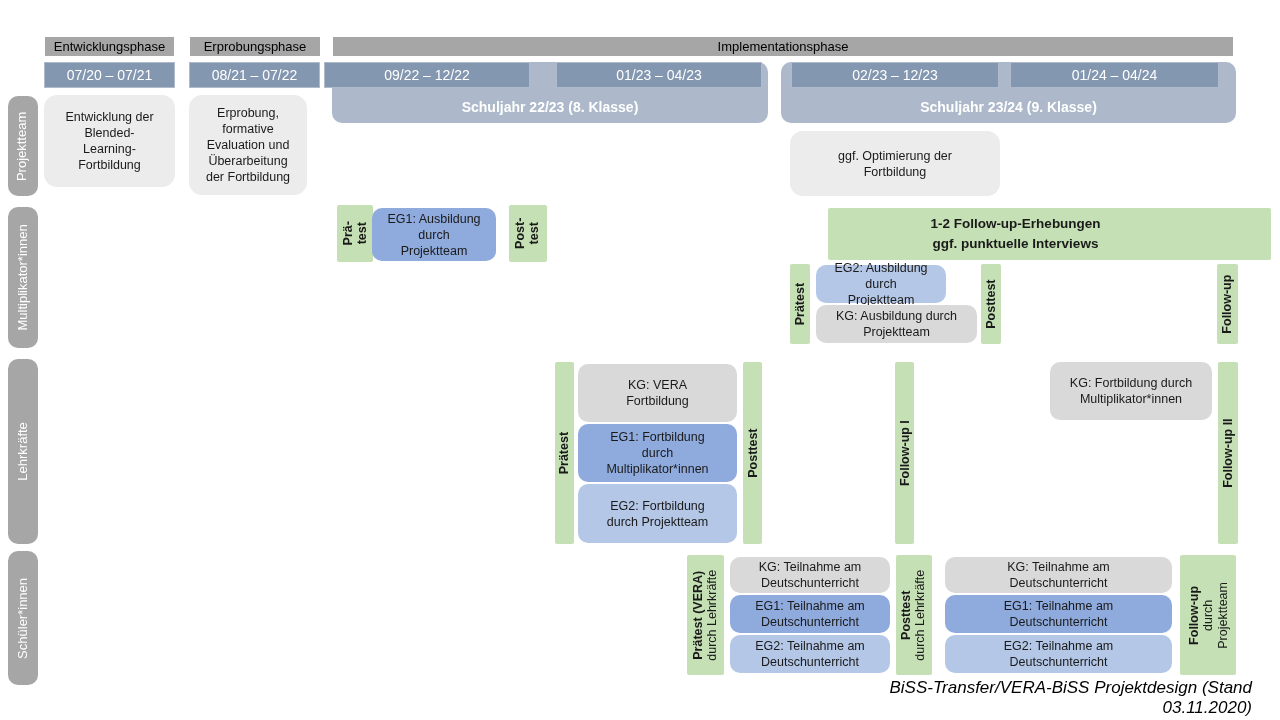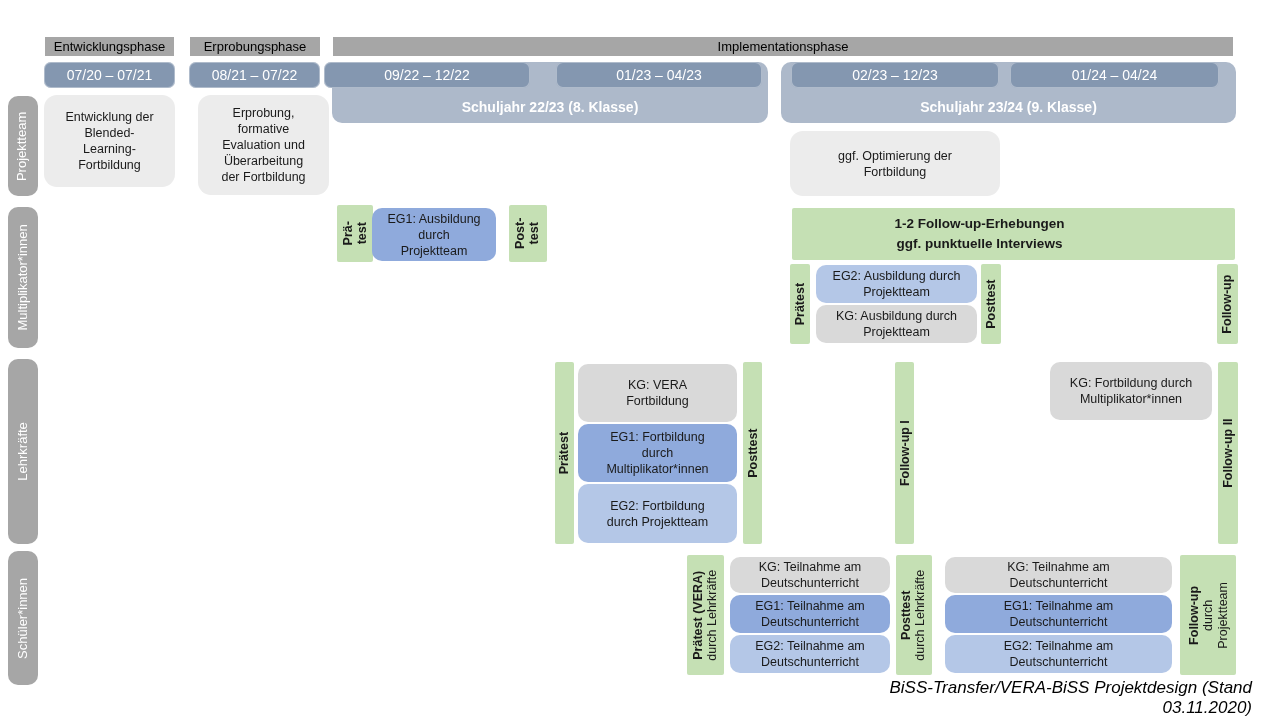--- a/index.html
+++ b/index.html
@@ -1,34 +1,34 @@
 <!DOCTYPE html>
 <html style="--header_gray: #a6a6a6; --steel_blue: #8497b0; --light_steel: #adb9ca; --light_gray_box: #ececec; --kg_gray: #d9d9d9; --eg1_blue: #8faadc; --eg2_blue: #b4c7e7; --green: #c5e0b4;"><head>
 <meta charset="utf-8">
 <style>
   html,body{margin:0;padding:0;background:#fff;}
   body{font-family:"Liberation Sans",sans-serif;color:#1a1a1a;}
   #stage{position:relative;width:1280px;height:720px;background:#fff;overflow:hidden;}
   .abs{position:absolute;box-sizing:border-box;}
   .flexc{display:flex;align-items:center;justify-content:center;}
   .phasebar{background:var(--header_gray,#a6a6a6);color:#000000;font-size:13px;}
-  .datebar{background:var(--steel_blue,#8497b0);color:#fff;font-size:14px;border-radius:7px;
+  .datebar{background:var(--steel_blue,#8497b0);color:#fff;font-size:14px;border-radius:0;
            box-shadow:inset 0 0 0 1px rgba(255,255,255,.35);text-align:center;}
   .cont{background:var(--light_steel,#adb9ca);border-radius:10px;}
   .sy{color:#fff;font-weight:700;font-size:14px;}
   .pill{background:var(--header_gray,#a6a6a6);border-radius:10px;color:#fff;}
   .box{border-radius:10px;text-align:center;font-size:12.5px;line-height:1.28;
        white-space:pre-line;padding:4px 6px;}
   .rbig{border-radius:13px;}
   .g0{background:var(--light_gray_box,#ececec);}
   .kg{background:var(--kg_gray,#d9d9d9);}
   .b1{background:var(--eg1_blue,#8faadc);}
   .b2{background:var(--eg2_blue,#b4c7e7);}
   .gbar{background:var(--green,#c5e0b4);border-radius:2px;}
-  .gbox{background:var(--green,#c5e0b4);border-radius:2px;}
+  .gbox{background:var(--green,#c5e0b4);border-radius:2px;margin-left:36px;}
   .gbox-text{position:absolute;left:0;top:0;bottom:0;font-weight:700;font-size:13.5px;
              text-align:center;white-space:pre-line;line-height:1.5;}
   .vrot{transform:rotate(-90deg);display:flex;flex-direction:column;align-items:center;
         line-height:1.14;white-space:nowrap;font-weight:700;font-size:12.5px;text-align:center;}
   .vrot .rg{font-weight:400;}
   .pilltext{font-weight:400;font-size:13px;}
   .footer{font-style:italic;font-size:17px;text-align:right;color:#000;}
 </style>
 </head>
 <body>
@@ -72,21 +72,21 @@
         <span>Schüler*innen</span>
       </div>
   </div>
 
   <div class="abs box rbig g0 flexc" style="left:44px;top:95px;width:131px;height:92px">
     <span>Entwicklung der
 Blended-
 Learning-
 Fortbildung</span>
   </div>
-  <div class="abs box rbig g0 flexc" style="left:198px;top:95px;width:131px;height:100px">
+  <div class="abs box rbig g0 flexc" style="left:189px;top:95px;width:118px;height:100px">
     <span>Erprobung,
 formative
 Evaluation und
 Überarbeitung
 der Fortbildung</span>
   </div>
   <div class="abs box rbig g0 flexc" style="left:790px;top:131px;width:210px;height:65px">
     <span>ggf. Optimierung der
 Fortbildung</span>
   </div>
@@ -112,21 +112,21 @@
     <div class="gbox-text flexc" style="right:68px">
       <span>1-2 Follow-up-Erhebungen
 ggf. punktuelle Interviews</span>
     </div>
   </div>
   <div class="abs gbar flexc" style="left:790px;top:264px;width:20px;height:80px">
     <div class="vrot">
         <span>Prätest</span>
       </div>
   </div>
-  <div class="abs box b2 flexc" style="left:816px;top:265px;width:161px;height:38px">
+  <div class="abs box b2 flexc" style="left:816px;top:265px;width:130px;height:38px">
     <span>EG2: Ausbildung durch
 Projektteam</span>
   </div>
   <div class="abs box kg flexc" style="left:816px;top:305px;width:161px;height:38px">
     <span>KG: Ausbildung durch
 Projektteam</span>
   </div>
   <div class="abs gbar flexc" style="left:981px;top:264px;width:20px;height:80px">
     <div class="vrot">
         <span>Posttest</span>

